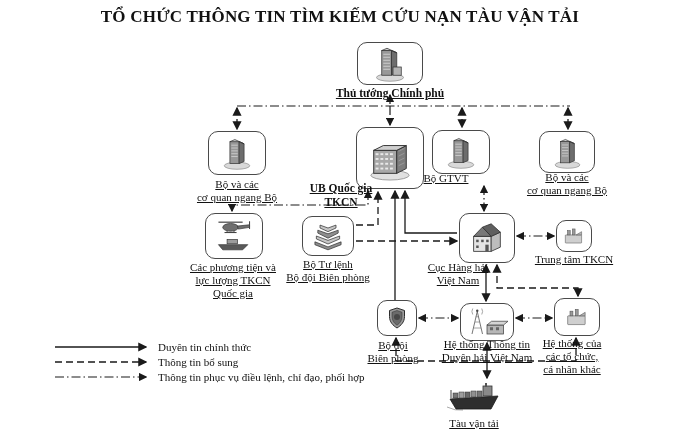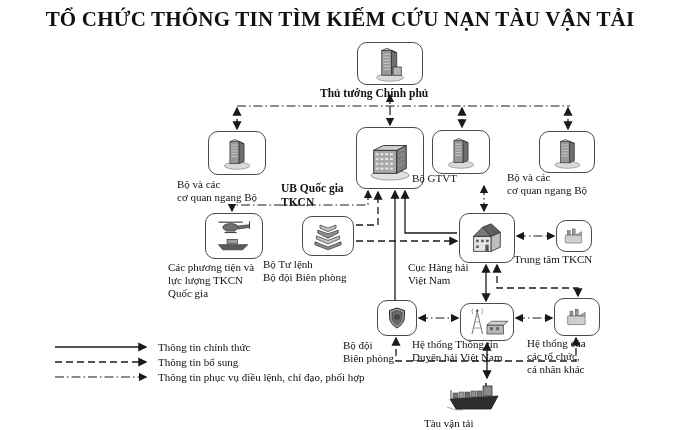--- a/index.html
+++ b/index.html
@@ -1,28 +1,28 @@
 <!DOCTYPE html>
 <html><head>
 <meta charset="utf-8">
 <style>
   html,body{margin:0;padding:0;background:#fff;}
   .canvas{position:relative;width:680px;height:430px;background:#fff;overflow:hidden;
           font-family:"Liberation Serif", serif;color:#111;}
   .title{position:absolute;top:7px;left:0;width:680px;text-align:center;
-         font-weight:bold;font-size:21px;letter-spacing:.2px;}
+         font-weight:bold;font-size:17px;letter-spacing:.2px;}
   svg.wires{position:absolute;left:0;top:0;width:680px;height:430px;}
   .so{stroke:#1a1a1a;stroke-width:1.3;fill:none;}
   .da{stroke:#1a1a1a;stroke-width:1.3;fill:none;stroke-dasharray:7 4;}
   .dd{stroke:#1a1a1a;stroke-width:1.2;fill:none;stroke-dasharray:9 3 1.5 3;}
   .node{position:absolute;box-sizing:border-box;border:1.4px solid #4a4a4a;border-radius:10px;
         background:#fff;display:flex;align-items:center;justify-content:center;}
   .noborder{border:none;background:transparent;}
-  .lbl{position:absolute;font-size:11px;line-height:1.18;
-       white-space:pre-line;}
+  .lbl{position:absolute;text-align:center;font-size:11px;line-height:1.18;
+       white-space:pre-line;text-decoration:underline;}
   .b{font-weight:bold;font-size:11.5px;}
   .legend-label{position:absolute;font-size:11px;line-height:1.1;white-space:nowrap;}
 </style>
 </head>
 <body>
 
 <div class="canvas">
 
   <div class="title">TỔ CHỨC THÔNG TIN TÌM KIẾM CỨU NẠN TÀU VẬN TẢI</div>
 
@@ -143,21 +143,21 @@
       <polygon points="14,8 21,5 34,11 27,8" fill="#c8c8c8" stroke="#333" stroke-width="1"></polygon>
       <g stroke="#dcdcdc" stroke-width="1">
         <line x1="16" y1="13" x2="25" y2="13"></line>
           <line x1="16" y1="17" x2="25" y2="17"></line>
         <line x1="16" y1="21" x2="25" y2="21"></line>
           <line x1="16" y1="25" x2="25" y2="25"></line>
         <line x1="16" y1="29" x2="25" y2="29"></line>
       </g>
     </svg>
   </div>
-  <div class="lbl" style="left:412px;top:172px;width:100px;">Bộ GTVT</div>
+  <div class="lbl" style="left:396px;top:172px;width:100px;">Bộ GTVT</div>
 
   <div class="node" style="left:539px;top:131px;width:56px;height:42px;">
     <svg width="33" height="33" viewBox="0 0 48 48">
       <ellipse cx="24" cy="42" rx="18" ry="5" fill="#d9d9d9" stroke="#777" stroke-width="0.8"></ellipse>
       <rect x="14" y="8" width="13" height="31" fill="#989898" stroke="#333" stroke-width="1"></rect>
       <polygon points="27,8 34,11 34,36 27,39" fill="#6d6d6d" stroke="#333" stroke-width="1"></polygon>
       <polygon points="14,8 21,5 34,11 27,8" fill="#c8c8c8" stroke="#333" stroke-width="1"></polygon>
       <g stroke="#dcdcdc" stroke-width="1">
         <line x1="16" y1="13" x2="25" y2="13"></line>
           <line x1="16" y1="17" x2="25" y2="17"></line>
@@ -281,18 +281,18 @@
         <rect x="20" y="11" width="5" height="6" fill="#6a6a6a"></rect>
         <rect x="26" y="10" width="5" height="6" fill="#8f8f8f"></rect>
         <rect x="32" y="10" width="5" height="6" fill="#777"></rect>
       </g>
       <line x1="6" y1="17" x2="6" y2="9" stroke="#444" stroke-width="1"></line>
     </svg>
   </div>
   <div class="lbl" style="left:424px;top:417px;width:100px;">Tàu vận tải</div>
 
   <div>
-    <div class="legend-label" style="left:158px;top:341px;">Thông tin chính thức</div>
+    <div class="legend-label" style="left:158px;top:341px;">Duyên tin chính thức</div>
     <div class="legend-label" style="left:158px;top:356px;text-align:center;">Thông tin bổ sung</div>
     <div class="legend-label" style="left:158px;top:371px;">Thông tin phục vụ điều lệnh, chỉ đạo, phối hợp</div>
   </div>
 
 </div>
 
 </body></html>

